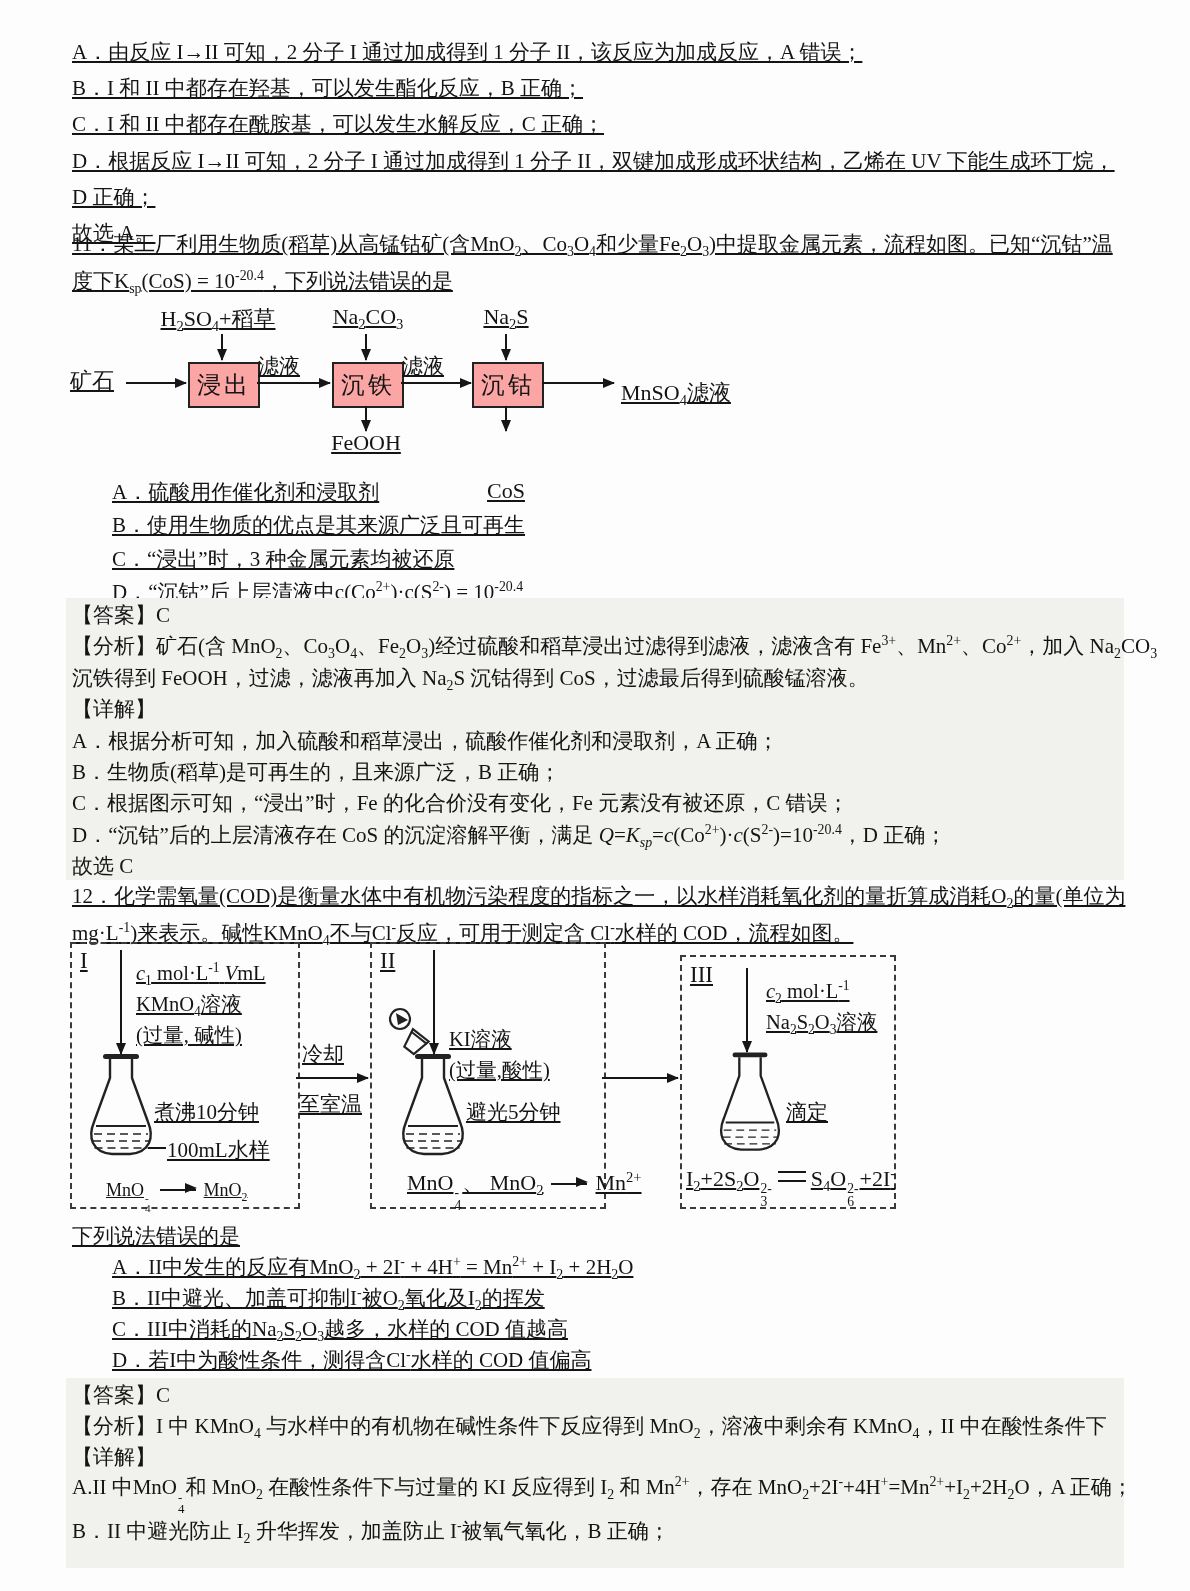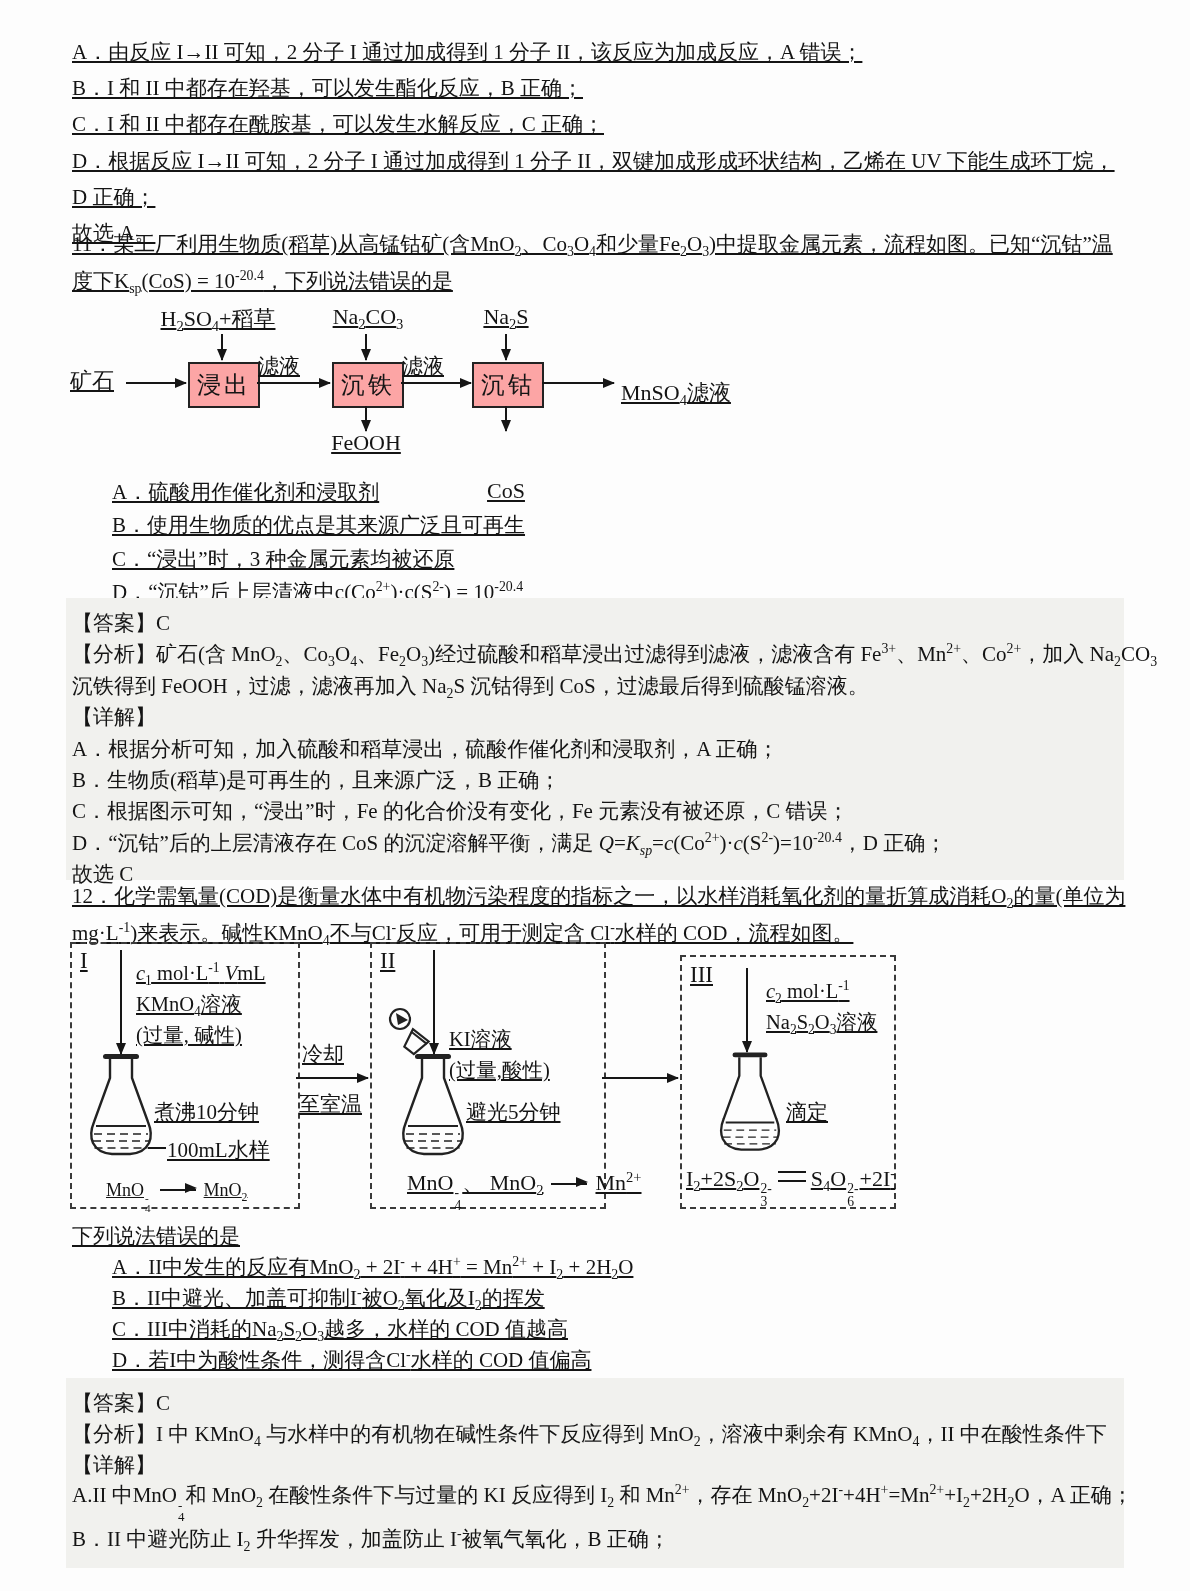--- a/index.html
+++ b/index.html
@@ -25,21 +25,21 @@
   .ha{position:absolute;height:0;border-top:2.3px solid #161616;}
   .ha:after{content:"";position:absolute;right:-1px;top:-6.4px;width:0;height:0;
        border-left:12px solid #161616;border-top:5.3px solid transparent;border-bottom:5.3px solid transparent;}
   .va{position:absolute;width:0;border-left:2.3px solid #161616;}
   .va:after{content:"";position:absolute;left:-6.4px;bottom:-1px;width:0;height:0;
        border-top:12px solid #161616;border-left:5.3px solid transparent;border-right:5.3px solid transparent;}
   .abs{position:absolute;text-decoration:underline;}
   .fbox{position:absolute;border:2px solid #222;display:flex;align-items:center;
         justify-content:center;font-size:24px;letter-spacing:3px;background:#fca5a5;}
   .dbox{position:absolute;border:2px dashed #3a3a3a;background:transparent;}
-  .gray{position:absolute;left:66px;width:1058px;background:#f1f1ee;padding:10px 0 0 6px;box-sizing:border-box;}
+  .gray{position:absolute;left:66px;width:1058px;background:#f1f1ee;padding:2px 0 0 6px;box-sizing:border-box;}
   .g1{line-height:31.4px;}
   .g2{line-height:30.8px;}
   .tick{position:absolute;height:0;border-top:2.2px solid #161616;}
   .roman{font-size:23px;}
   .small-note{font-size:21px;}
 </style>
 </head>
 <body>
 
 <div class="page">

